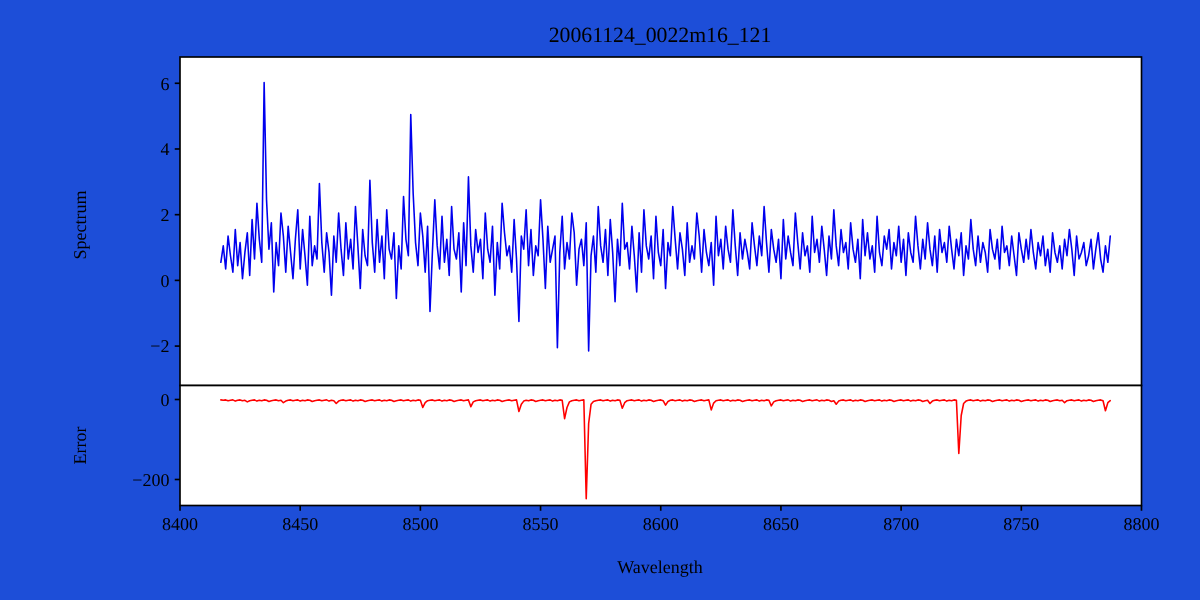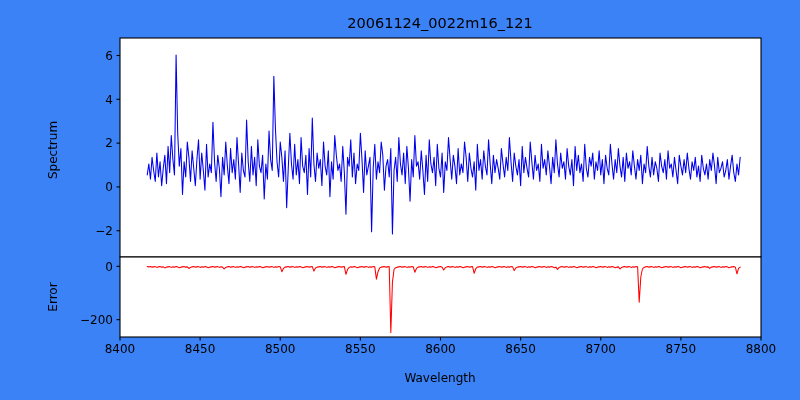--- a/index.html
+++ b/index.html
@@ -13,21 +13,22 @@
     font-family: "DejaVu Sans", sans-serif;
     overflow: hidden;
     position: relative;
   }
   #figure {
     position: absolute;
     left: 0;
     top: 0;
     width: 800px;
     height: 400px;
-    background: #3b82f6;
+    background: #1d4ed8;
+    font-family: Liberation Serif, serif;
   }
   #plot-svg {
     position: absolute;
     left: 0;
     top: 0;
     display: block;
   }
   .title-text {
     font-size: 14.5px;
     fill: #000000;

